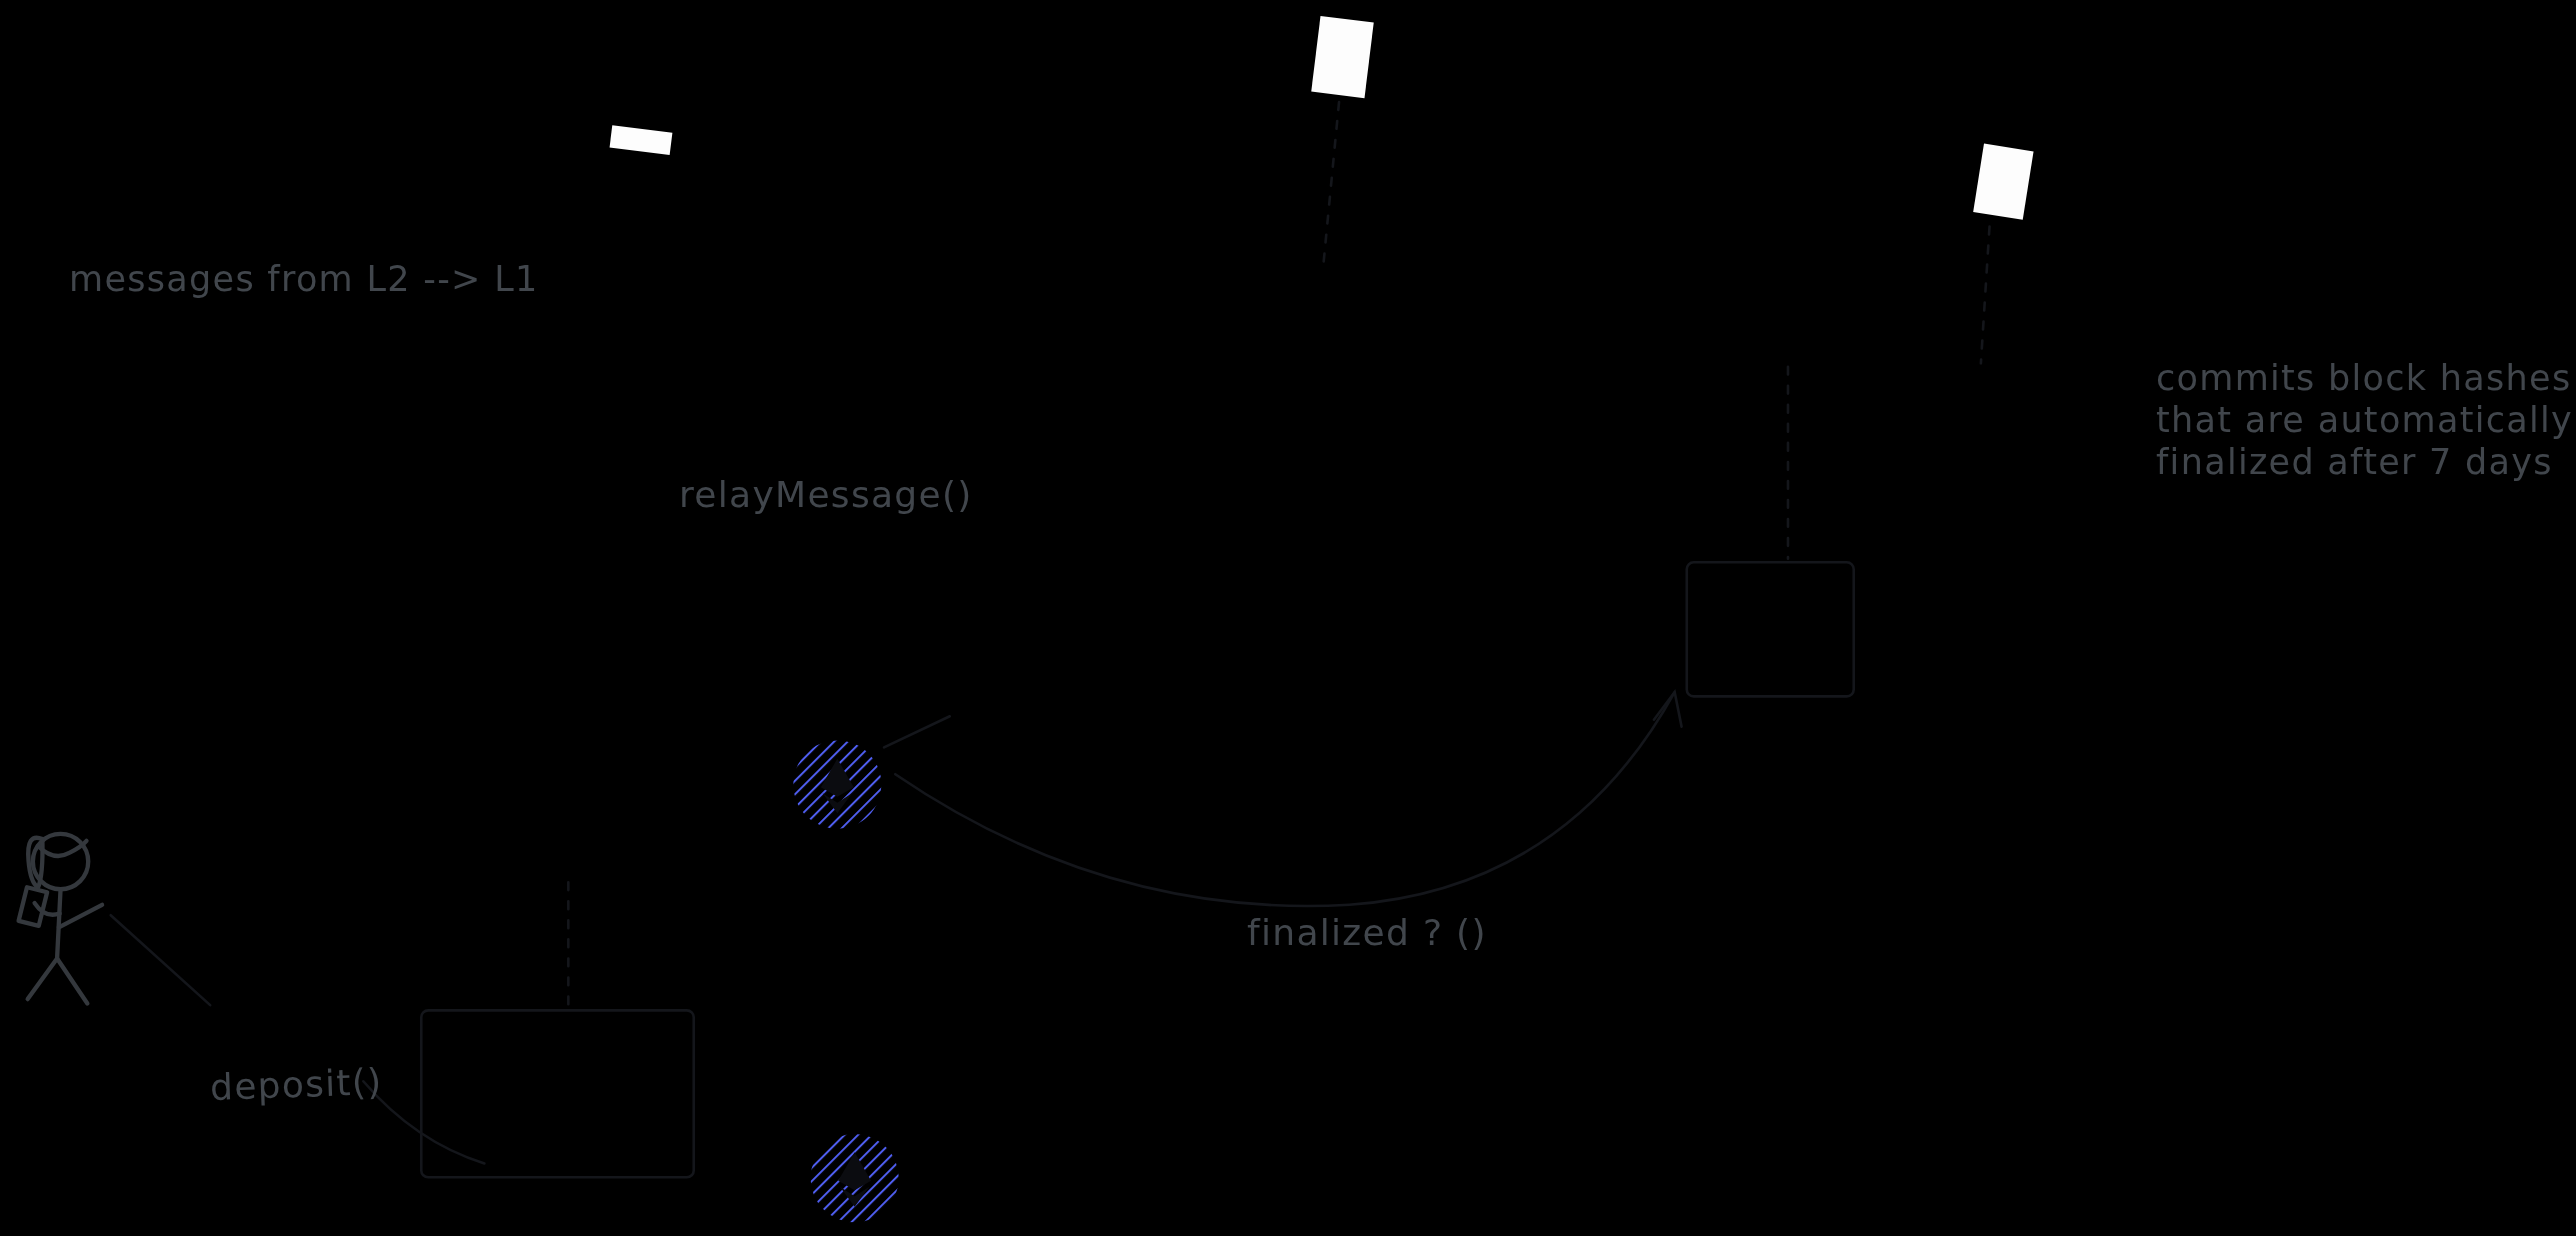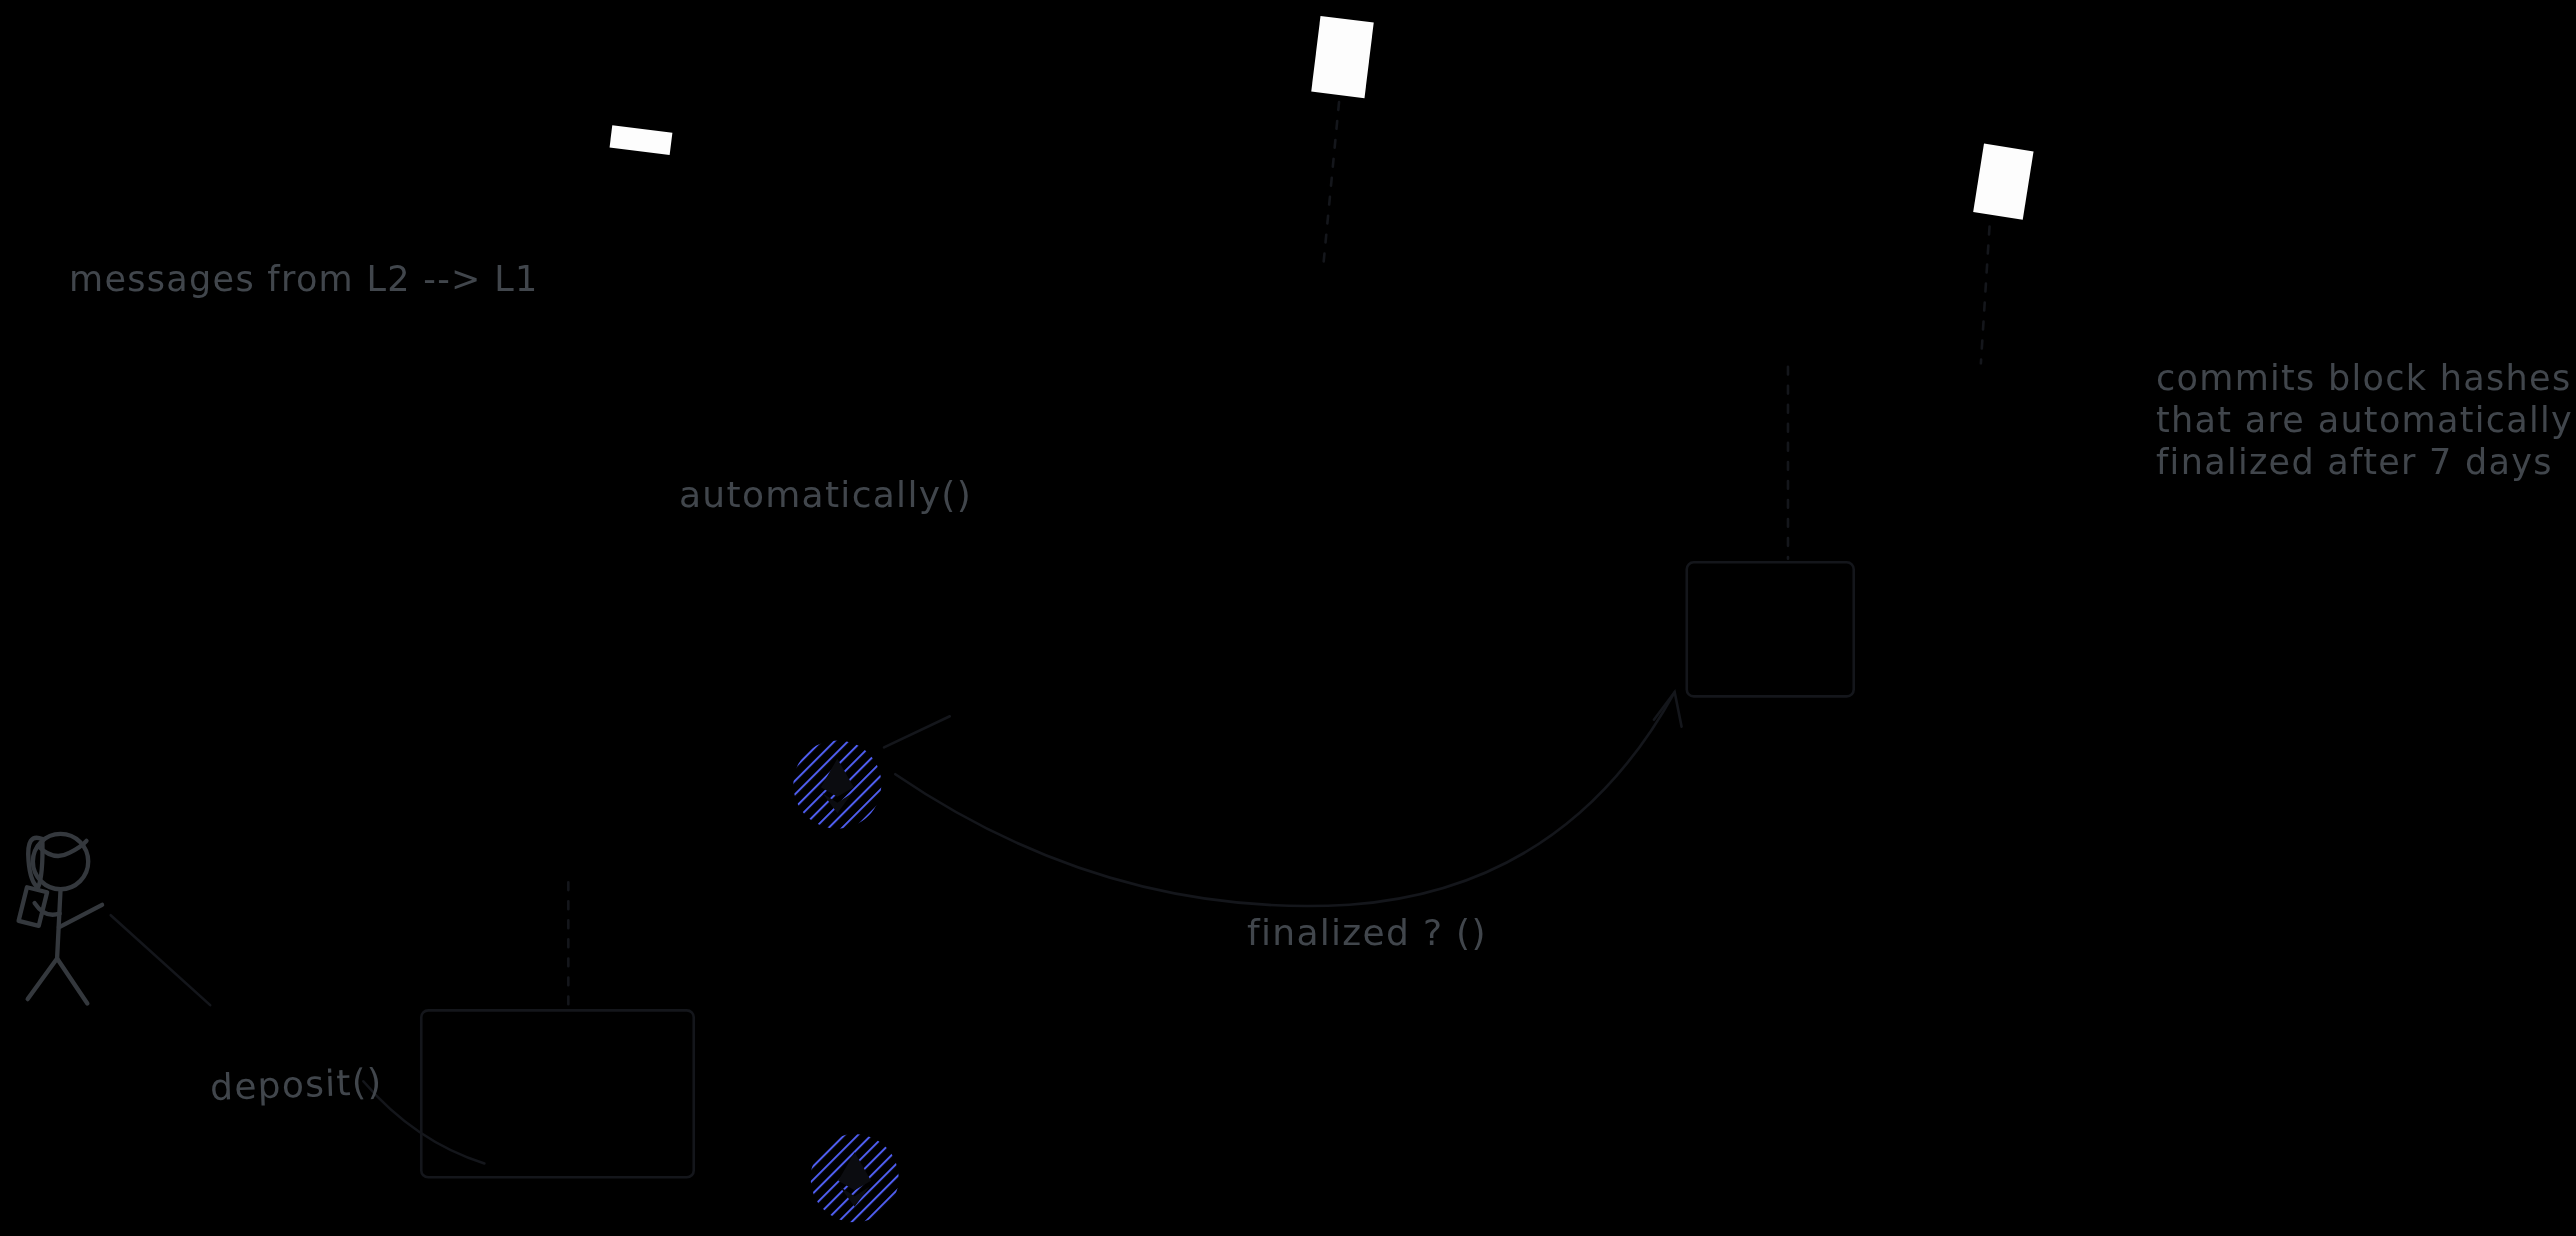--- a/index.html
+++ b/index.html
@@ -100,20 +100,20 @@
   <div class="hand note" style="left:69px;top:258px;">
     <span>messages from L2 --&gt; L1</span>
   </div>
 
   <div class="hand note" style="left:2156px;top:322px;margin-top:35px;">
     <span>commits block hashes</span>
     <span>that are automatically</span>
     <span>finalized after 7 days</span>
   </div>
 
-  <div class="hand fn" style="left:679px;top:474px;">automatically()</div>
+  <div class="hand fn" style="left:679px;top:474px;">relayMessage()</div>
 
   <div class="hand fn" style="left:1247px;top:912px;text-align:center;">finalized ? ()</div>
 
   <div class="hand fn" style="left:210px;top:1064px;transform:rotate(-2deg);">deposit()</div>
 
 </div>
 
 
 </body></html>

